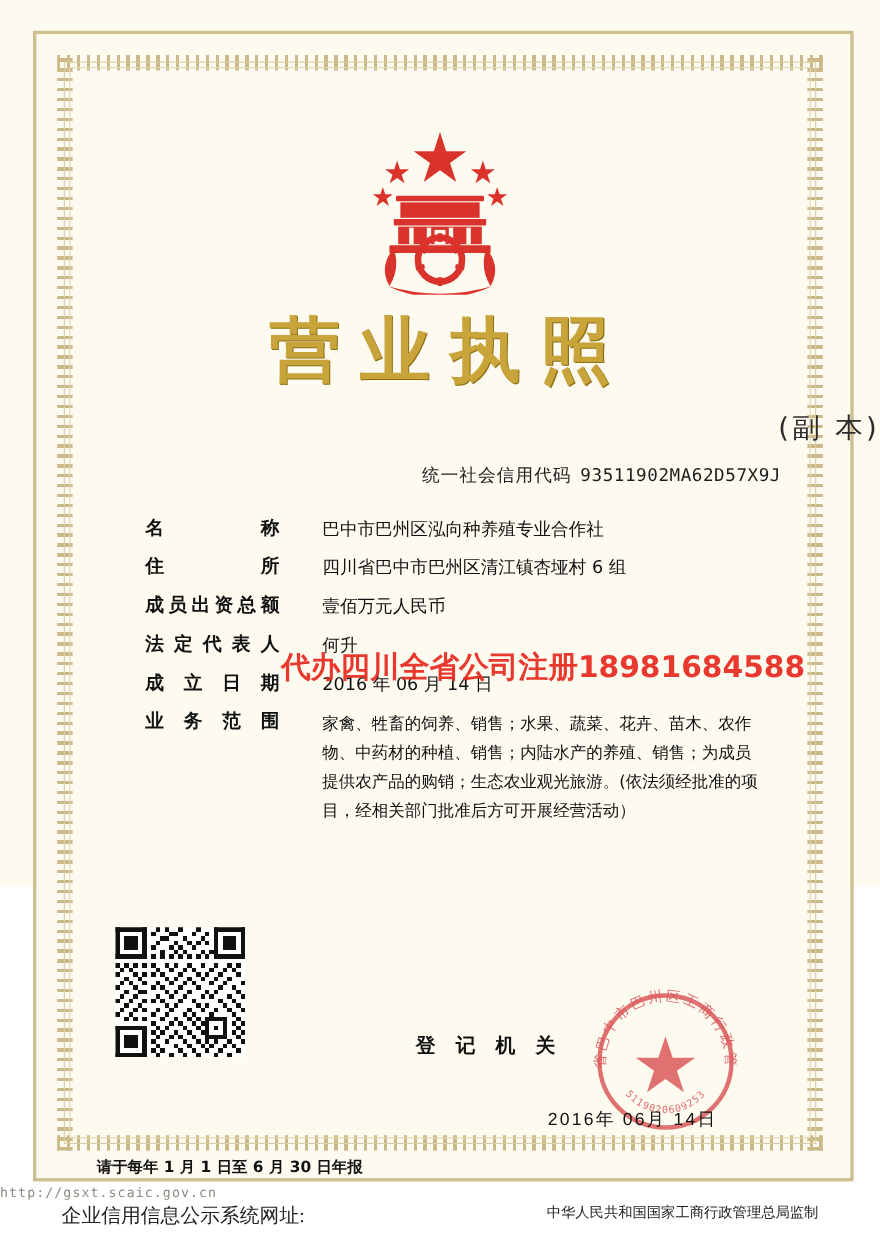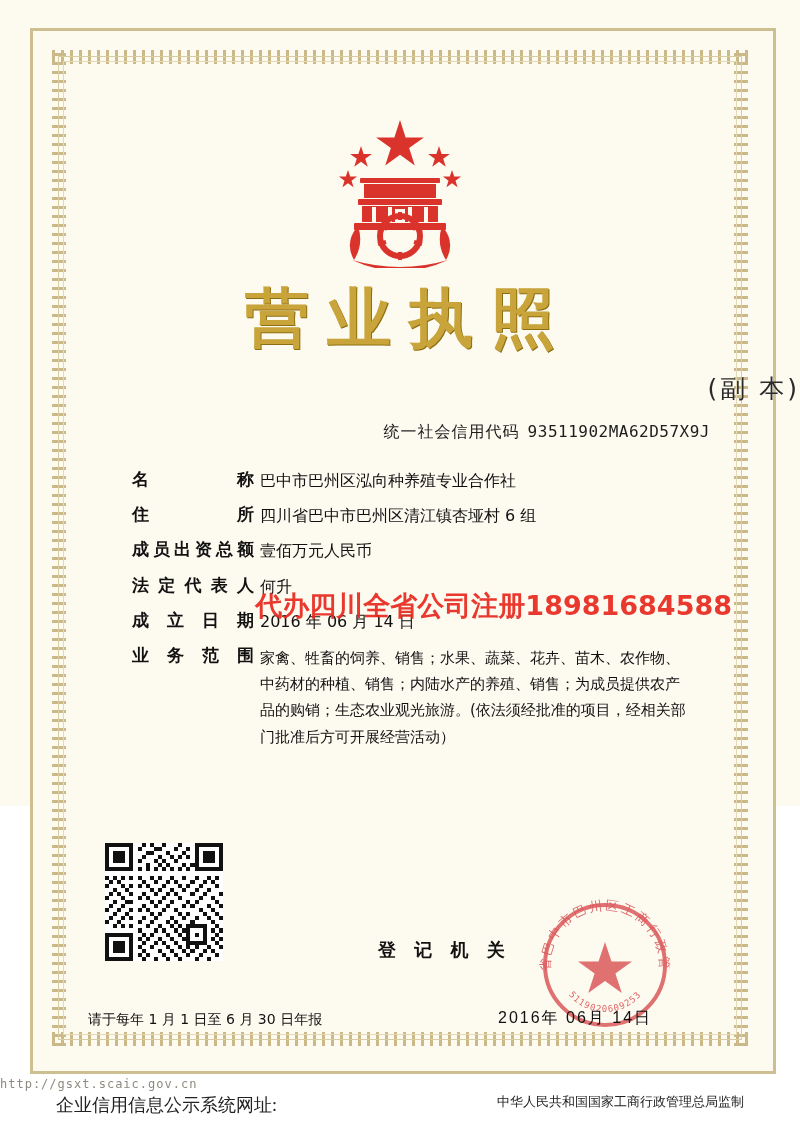--- a/index.html
+++ b/index.html
@@ -118,20 +118,21 @@
   .fields {
     position: absolute;
     left: 132px;
     top: 468px;
     width: 560px;
   }
   .row {
     display: flex;
     align-items: flex-start;
     margin-bottom: 11px;
+    gap: 33px;
   }
   .row-label {
     width: 128px;
     flex: 0 0 128px;
     font-family: "DejaVu Sans", sans-serif;
     font-size: 17px;
     font-weight: bold;
     color: #111;
     text-align: justify;
     text-align-last: justify;
@@ -198,25 +199,26 @@
     top: 890px;
     width: 150px;
     height: 150px;
     opacity: 0.82;
   }
 
   
   .annual-note {
     position: absolute;
     left: 88px;
-    top: 1011px;
+    top: 1052px;
     font-family: "DejaVu Sans", sans-serif;
     font-size: 14px;
     color: #111;
     white-space: nowrap;
+    font-weight: bold;
   }
   .issue-date {
     position: absolute;
     left: 498px;
     top: 1008px;
     font-family: Liberation Sans, sans-serif;
     font-size: 16px;
     color: #111;
     letter-spacing: 2px;
     white-space: nowrap;

